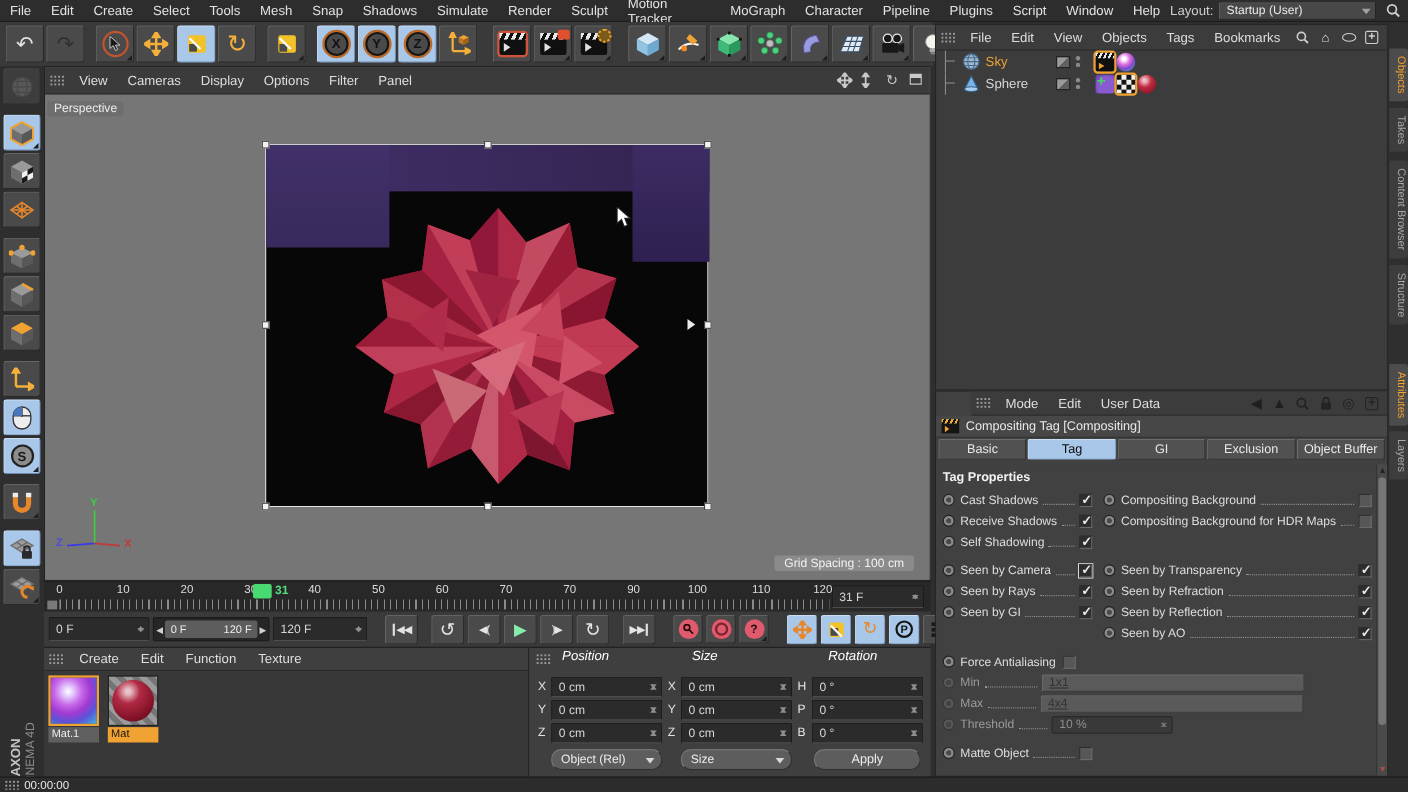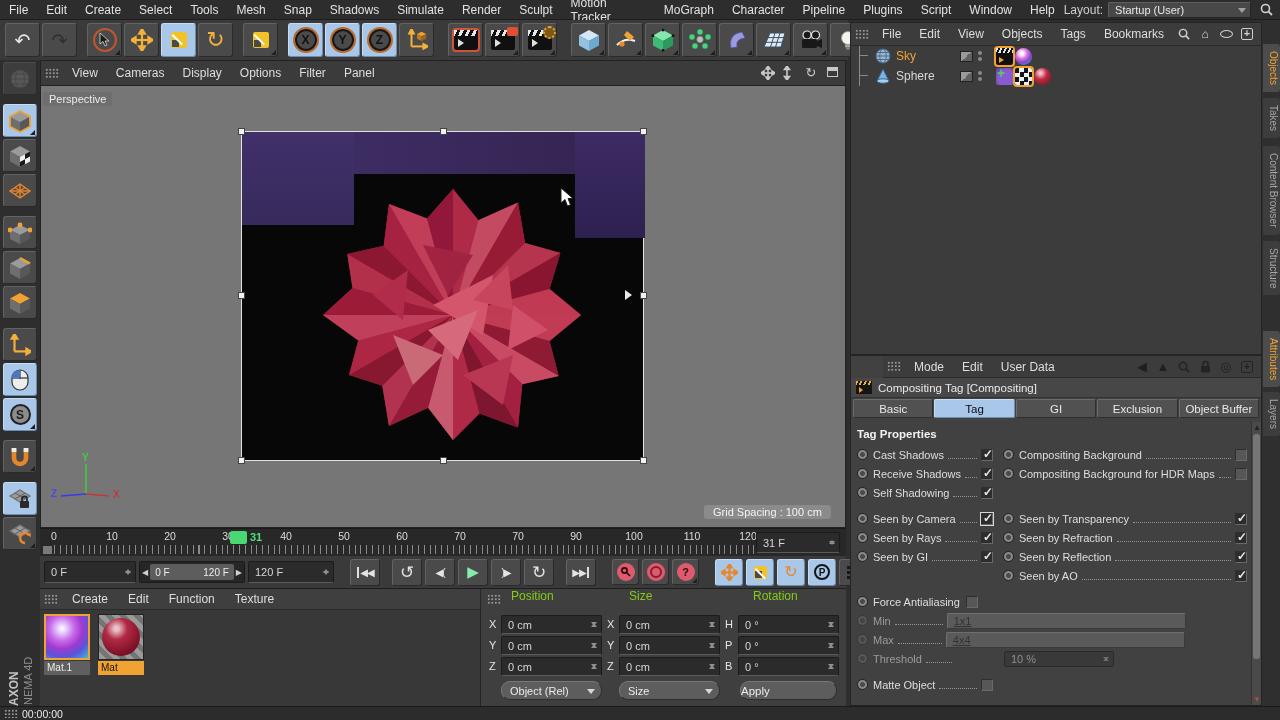--- a/index.html
+++ b/index.html
@@ -174,31 +174,31 @@
             #a03ad0 52%, #5a54d8 72%, #3fb8e0 100%); }
   #thumb2 { background:repeating-linear-gradient(45deg,#9a9a9a 0 5px,#757575 5px 10px); position:relative; }
   #thumb2::before { content:""; position:absolute; left:3px; top:3px; width:38px; height:38px;
                     border-radius:50%;
                     background:radial-gradient(circle at 38% 28%, #e8c2c8 0 6%, #b22a44 30%,
                                #821228 68%, #55081a 100%); }
 
   
   #coords { position:absolute; left:480px; top:588px; width:366px; height:118px; background:#3f3f3f;
             border-top:1px solid #1e1e1e; border-left:1px solid #262626; font-size:11px; }
-  #coords .hdr { position:absolute; top:0; color:#84cc16; font-size:12px; }
+  #coords .hdr { position:absolute; top:0; color:#ffffff; font-size:12px;font-style:italic; }
   #coords .axl { position:absolute; width:12px; color:#e6e6e6; font-size:11px; }
   #coords .sf { position:absolute; width:101px; height:19px; }
   .cdrop { position:absolute; width:101px; height:19px; background:#5d5d5d; border:1px solid;
            border-color:#787878 #2e2e2e #2e2e2e #787878; border-radius:9px; color:#ececec;
            font-size:11px; display:flex; align-items:center; padding:0 8px; }
   .cdrop .dd { position:absolute; right:6px; top:7px; border:4px solid transparent;
                border-top:5px solid #d8d8d8; }
   #apply-btn { position:absolute; width:97px; height:19px; background:#5d5d5d; border:1px solid;
                border-color:#787878 #2e2e2e #2e2e2e #787878; border-radius:9px; color:#ececec;
-               display:flex; align-items:center; font-size:11.5px; }
+               display:flex; align-items:center; justify-content:center; font-size:11.5px; }
 
   
   #objects-panel { position:absolute; left:850px; top:22px; width:412px; height:333px; background:#3c3c3c;
                    border:1px solid #242424; }
   #obj-menu { height:23px; background:#3c3c3c; border-bottom:1px solid #2a2a2a; display:flex;
               align-items:center; font-size:12px; color:#dedede; }
   #obj-menu .mi { padding:0 9px; }
   #obj-menu .spacer { flex:1; }
   .mico { margin-right:7px; color:#d8d8d8; font-size:12px; flex:none; display:flex;
           align-items:center; justify-content:center; width:14px; height:14px; }
@@ -261,21 +261,21 @@
   .acell-r { flex:1; display:flex; align-items:center; }
   .albl { color:#dedede; white-space:nowrap; }
   .agap { height:7px; }
   .frow { display:flex; align-items:center; height:19px; }
   .frow .flbl { color:#9b9b9b; white-space:nowrap; }
   .dfield { height:16px; background:#5a5a5a; border:1px solid; border-color:#6e6e6e #3a3a3a #3a3a3a #6e6e6e;
             color:#323232; font-size:11px; display:flex; align-items:center; padding:0 6px;
             border-radius:2px; flex:none;text-decoration:underline; }
   .tfield { height:16px; width:110px; background:#393939; border:1px solid #2a2a2a; color:#8f8f8f;
             font-size:11px; display:flex; align-items:center; padding:0 6px; position:relative;
-            border-radius:2px; flex:none;margin-left:48px; }
+            border-radius:2px; flex:none; }
   .tfield i { position:absolute; right:4px; width:0; height:0; opacity:.6; }
   .tfield i.u { top:3px; border:3px solid transparent; border-bottom:3px solid #8f8f8f; }
   .tfield i.d { bottom:3px; border:3px solid transparent; border-top:3px solid #8f8f8f; }
   #attr-scroll { position:absolute; right:0px; top:66px; width:10px; bottom:0; background:#4a4a4a;
                  border-left:1px solid #333; }
   #attr-scroll .sup { position:absolute; top:1px; left:1px; color:#222; font-size:8px; }
   #attr-scroll .sdown { position:absolute; bottom:1px; left:1px; color:#a85048; font-size:8px; }
   #attr-scroll .thumb { position:absolute; left:1px; top:12px; width:7px; height:225px;
                         background:#767676; border-radius:3px; }
 

